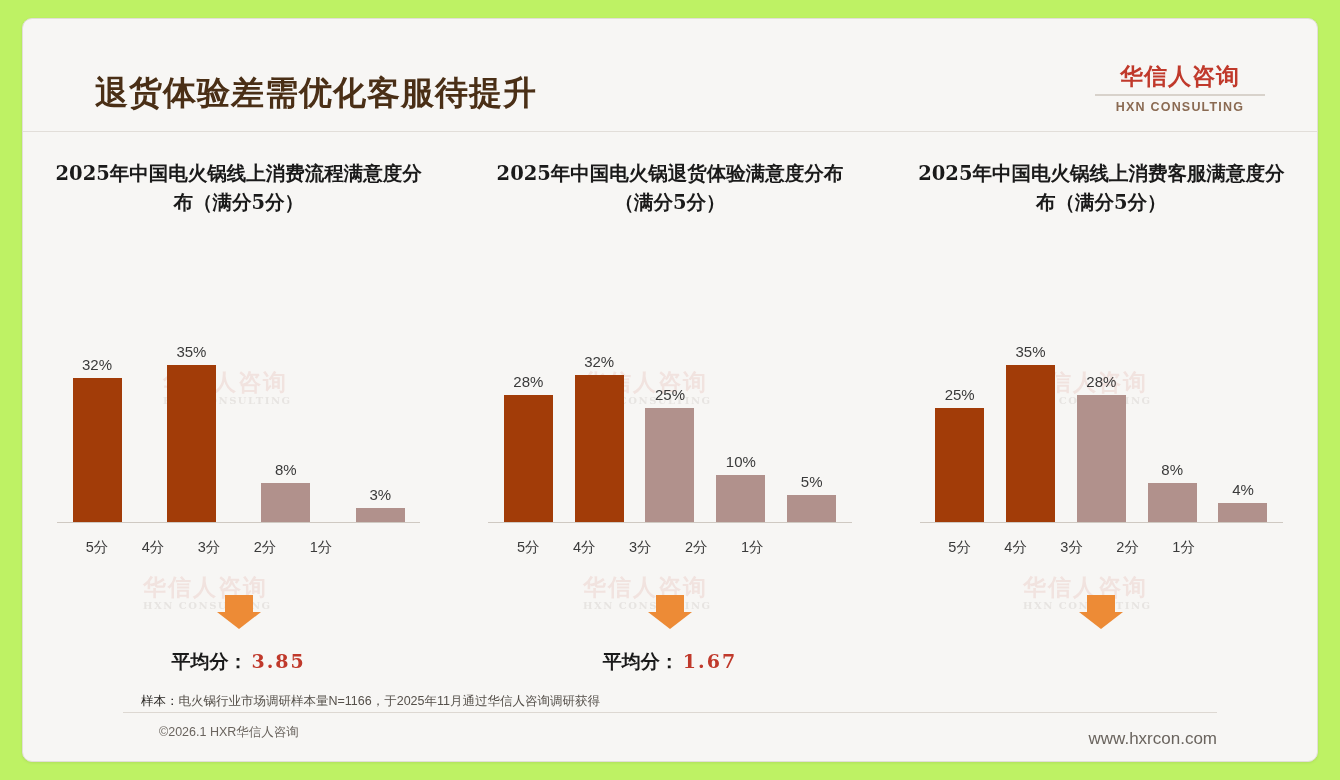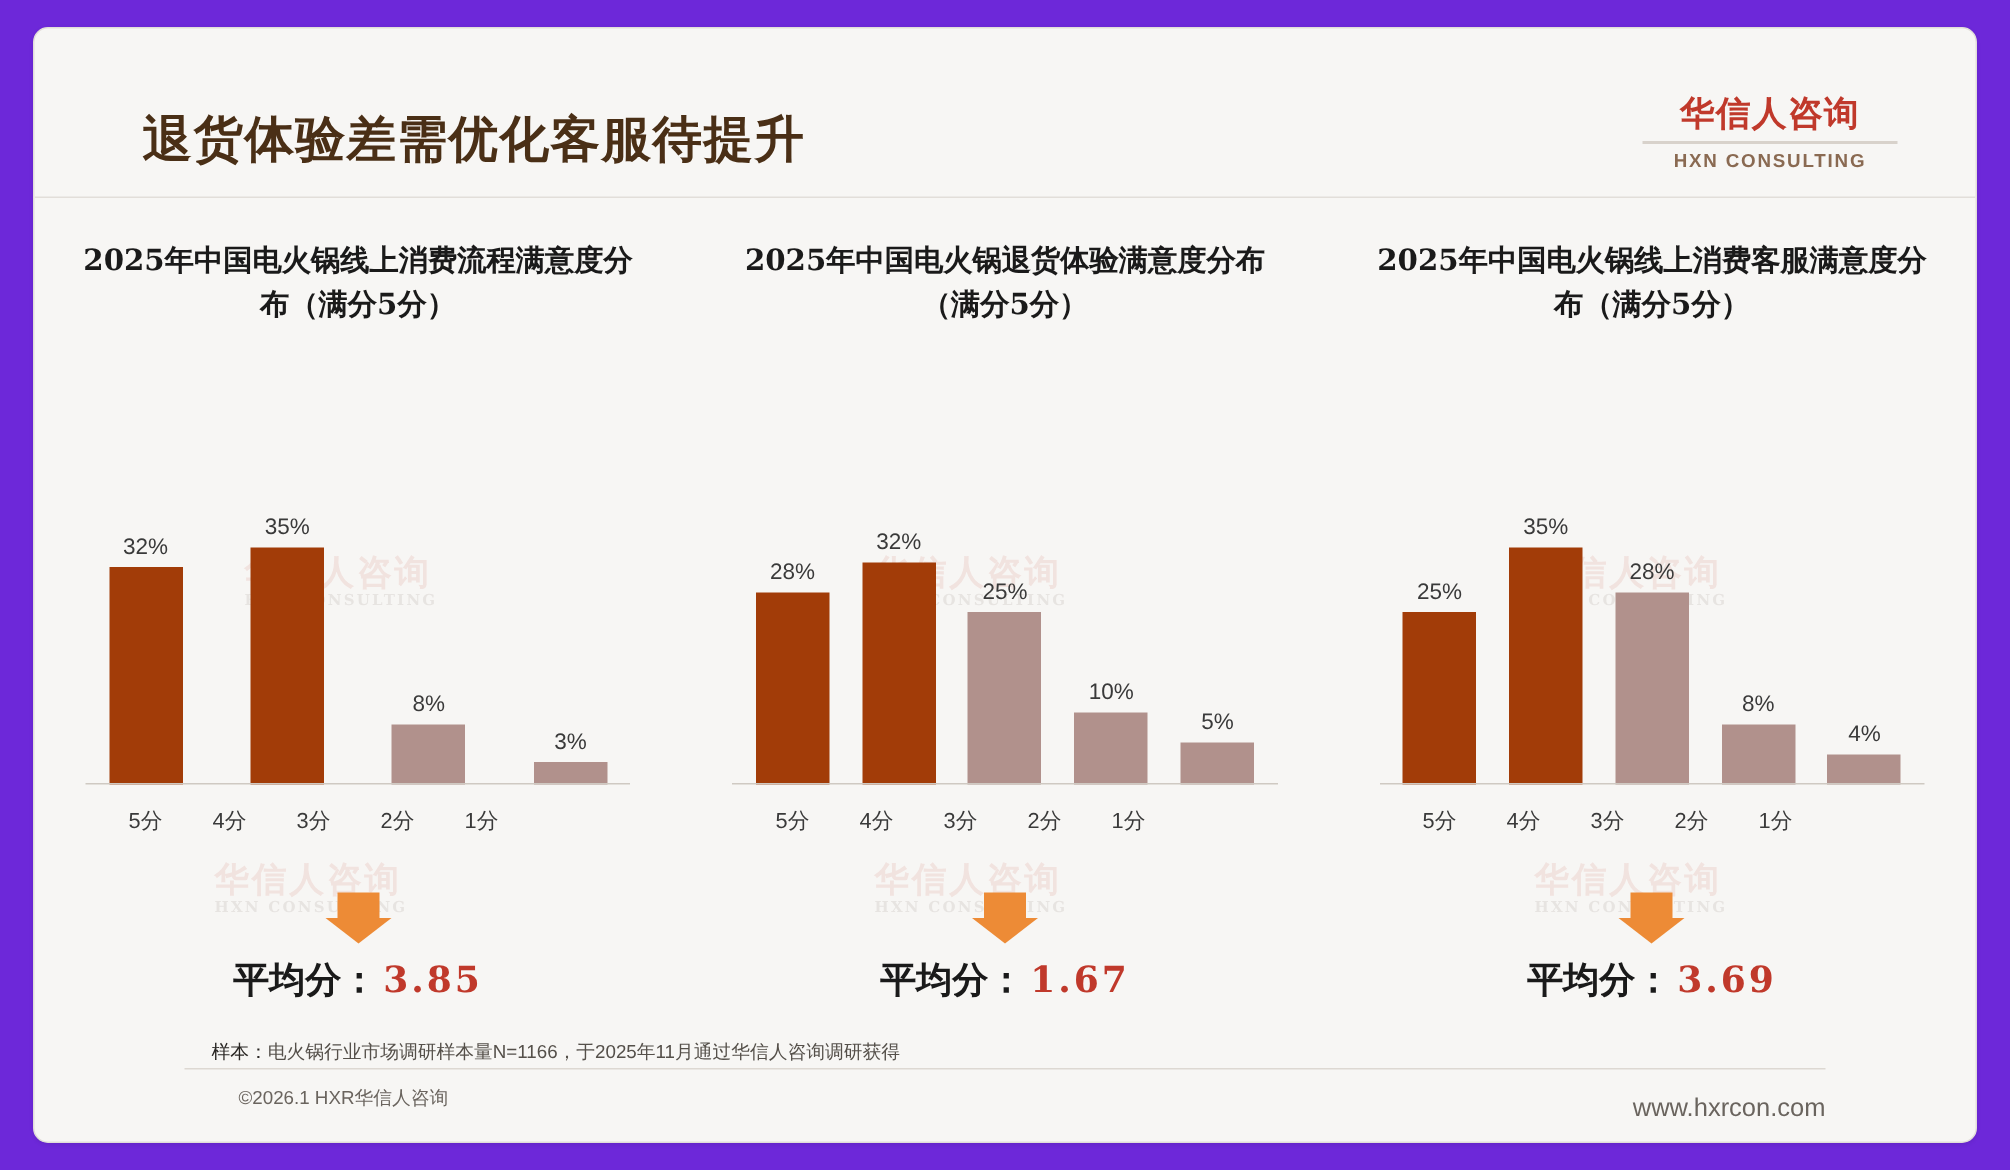--- a/index.html
+++ b/index.html
@@ -5,21 +5,21 @@
   * { box-sizing: border-box; }
   html, body {
     margin: 0; padding: 0;
     width: 1340px; height: 780px;
     background: #ffffff;
     font-family: "Liberation Sans", sans-serif;
   }
   #slide {
     position: relative;
     width: 1340px; height: 780px;
-    background: #6d28d9;
+    background: #bef264;
     overflow: hidden;
     padding-left: 32px;
   }
   .card {
     position: absolute;
     left: 22px; top: 18px;
     width: 1296px; height: 744px;
     background: #f7f6f4;
     border: 1px solid #e2ded9;
     border-radius: 10px;
@@ -185,24 +185,24 @@
   }
   .arrow .head {
     position: absolute;
     left: 8px; top: 17px;
     width: 0; height: 0;
     border-left: 22px solid transparent;
     border-right: 22px solid transparent;
     border-top: 17px solid #ed8b36;
   }
   .avg {
-    margin-top: 8px;
+    margin-top: 20px;
     text-align: center;
     font-family: "DejaVu Serif", "Liberation Serif", serif;
-    font-size: 24px;
+    font-size: 19px;
     font-weight: bold;
     color: #1a1a1a;
   }
   .avg .num {
     color: #c0392b;
     letter-spacing: 2px;
     margin-left: 4px;
   }
 
   
@@ -396,23 +396,20 @@
             <div class="xlabel">2分</div>
             <div class="xlabel">1分</div>
           </div>
         </div>
         <div class="arrow-wrap">
           <div class="arrow">
             <div class="shaft"></div>
             <div class="head"></div>
           </div>
         </div>
-        <div class="avg">
-          <span>平均分：</span><span class="num">3.69</span>
-        </div>
       </div>
 
     </div>
 
     <div class="source">
       <span class="lbl">样本：</span><span>电火锅行业市场调研样本量N=1166，于2025年11月通过华信人咨询调研获得</span>
     </div>
     <div class="footer-rule"></div>
     <div class="copyright">©2026.1 HXR华信人咨询</div>
     <div class="site">www.hxrcon.com</div>

